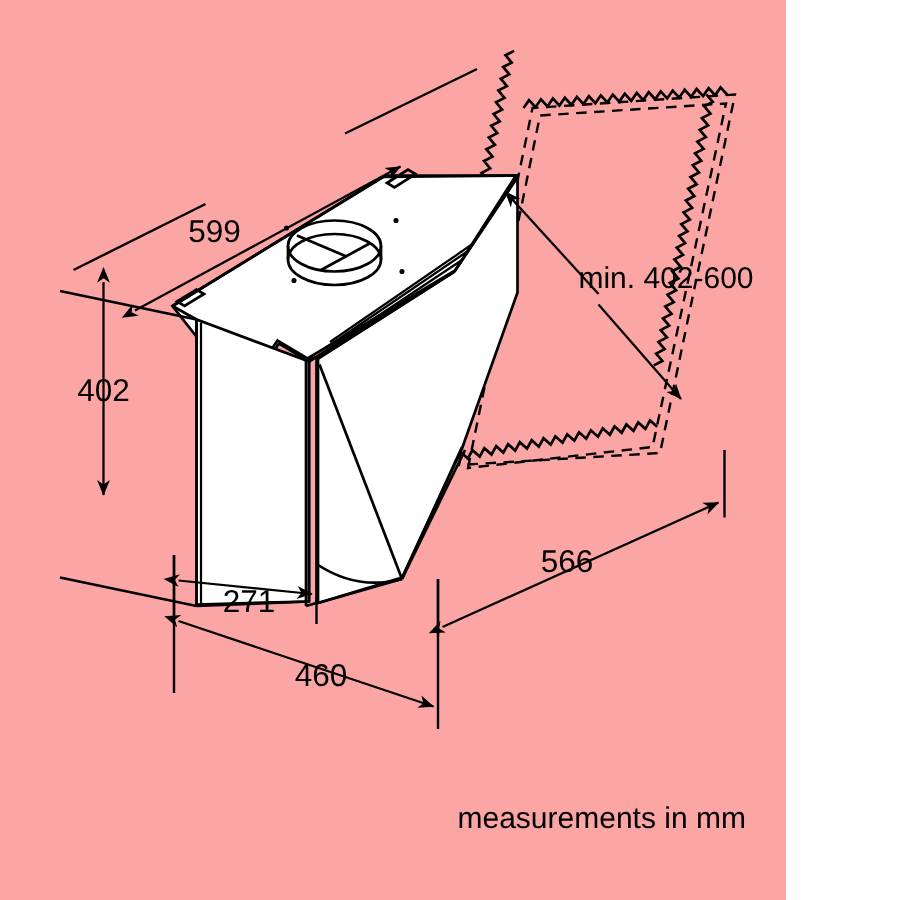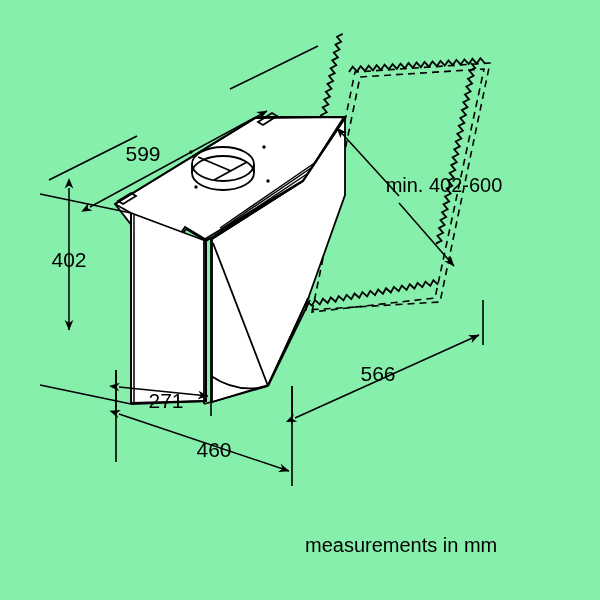--- a/index.html
+++ b/index.html
@@ -8,23 +8,23 @@
     background: #ffffff;
   }
   body {
     width: 600px;
     height: 600px;
     font-family: "Liberation Sans", sans-serif;
     overflow: hidden;
   }
   #drawing-root {
     position: relative;
-    width: 600px;
+    width: 524px;
     height: 600px;
-    background: #86efac;
+    background: #fca5a5;
   }
   svg#technical-drawing {
     display: block;
     width: 600px;
     height: 600px;
   }
   .dim-text {
     font-family: "Liberation Sans", sans-serif;
     font-size: 21px;
     fill: #000000;

